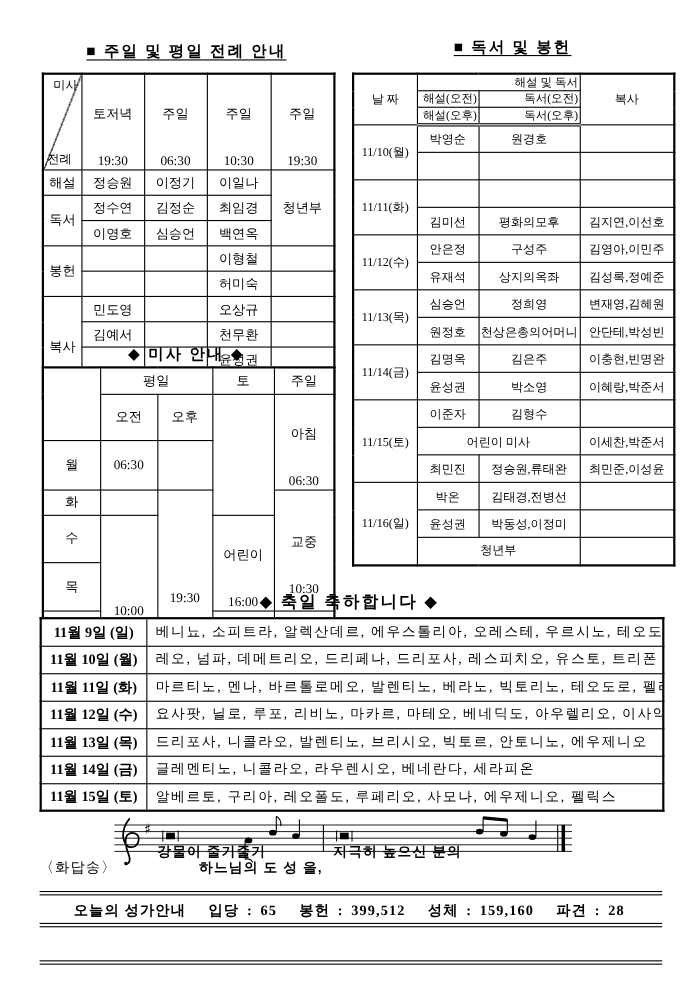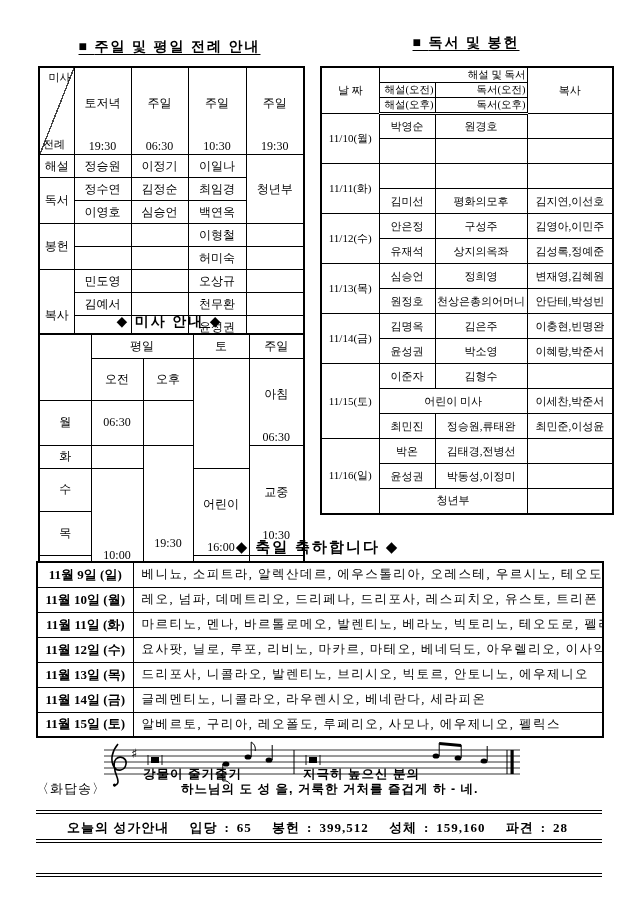--- a/index.html
+++ b/index.html
@@ -424,21 +424,20 @@
     </g>
     <g>
       <line x1="409" y1="10" x2="409" y2="34" stroke="#000" stroke-width="1"></line>
       <rect x="412.5" y="10" width="3.2" height="24" fill="#000"></rect>
     </g>
   </svg>
 
   <div class="lyr" style="left:127px;top:766px;margin-left:16px;">강물이 줄기줄기</div>
   <div class="lyr" style="left:303px;top:766px;">지극히 높으신 분의</div>
   <div class="lyr" style="left:181px;top:781px;">하느님의 도 성 을,</div>
-  <div class="lyr" style="left:298px;top:781px;">거룩한 거처를 즐겁게 하  -  네.</div>
 
   <div class="dr" style="left:36px;top:810px;width:566px;"></div>
   <div class="stats" style="top:819px;">
     <span>오늘의 성가안내</span>
     <span class="sl">입당</span><span class="sc">:</span><span>65</span>
     <span class="sl">봉헌</span><span class="sc">:</span><span>399,512</span>
     <span class="sl">성체</span><span class="sc">:</span><span>159,160</span>
     <span class="sl">파견</span><span class="sc">:</span><span>28</span>
   </div>
   <div class="dr" style="left:36px;top:839px;width:566px;"></div>

